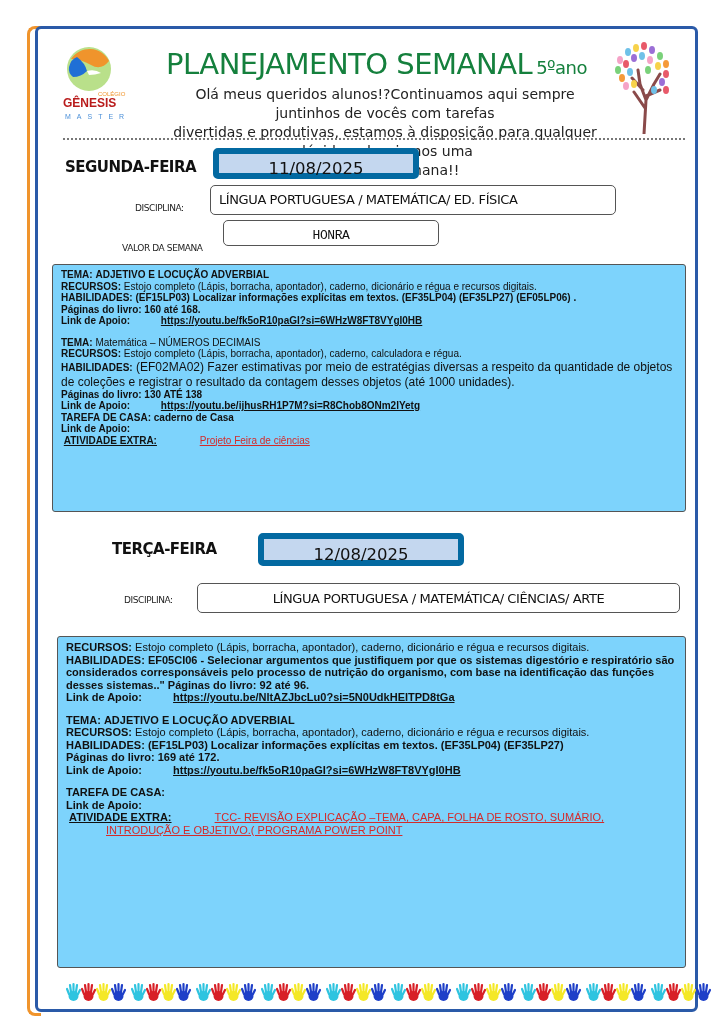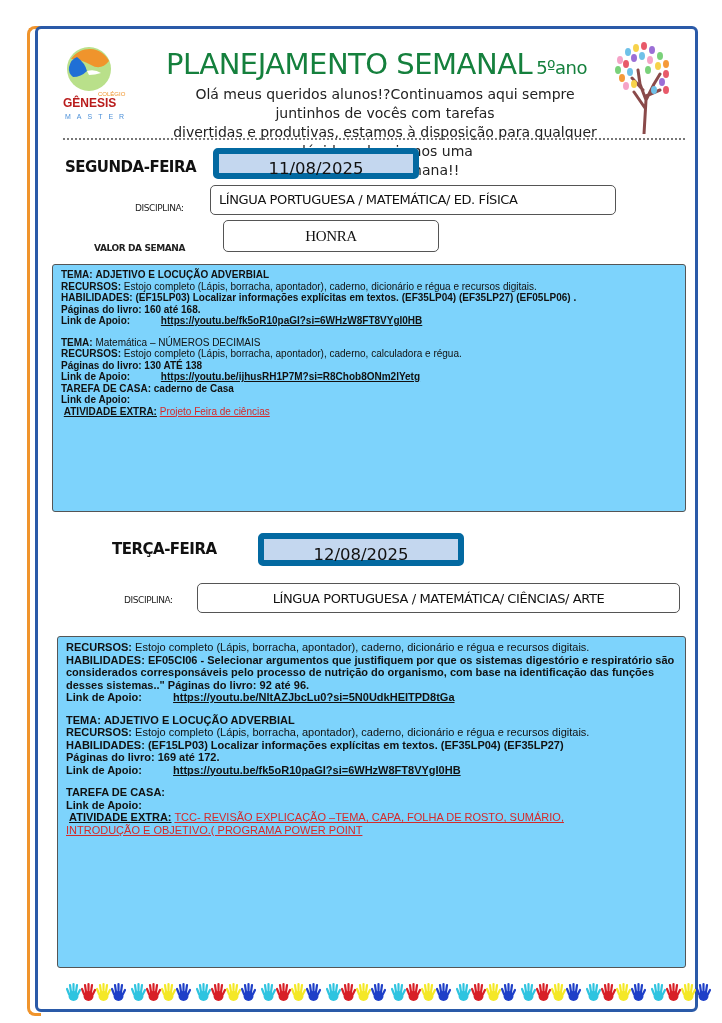--- a/index.html
+++ b/index.html
@@ -49,21 +49,21 @@
     font-family: "DejaVu Sans", sans-serif; font-size: 13px; color: #111; letter-spacing: -0.4px;
   }
 
   .content-box {
     position: absolute; border: 1px solid #555; border-radius: 3px; background: #7dd3fc;
     padding: 4px 8px; font-family: "Liberation Sans", sans-serif; font-size: 10px; line-height: 11.5px; color: #111;
   }
   .content-box p { margin: 0; }
   .content-box .b { font-weight: bold; }
   .content-box .link { font-weight: bold; text-decoration: underline; color: #111; cursor: pointer; margin-left: 28px; }
-  .content-box .red { color: #d42a2a; text-decoration: underline; }
+  .content-box .red { color: #d42a2a; text-decoration: underline; margin-left: 40px; }
   .content-box .ul { text-decoration: underline; font-weight: bold; }
   .content-box .lg { font-size: 12px; line-height: 14px; }
   .content-box .gap { height: 10px; }
 
   .box2 { font-size: 11px; line-height: 12.5px; padding: 4px 8px; }
 
   .hands { position: absolute; left: 66px; top: 982px; width: 600px; height: 22px; display: flex; gap: 3px; }
   .hand-group { display: flex; gap: 0px; margin-right: 2px; }
 </style>
 </head>
@@ -122,32 +122,33 @@
 </svg>
 
 <div class="dotted-rule"></div>
 
 <div class="day-label" style="left:65px; top:158px;">SEGUNDA-FEIRA</div>
 <div class="date-box" style="left:213px; top:148px; width:206px; height:31px; line-height:30px;">11/08/2025</div>
 
 <div class="small-label" style="left:135px; top:203px;">DISCIPLINA:</div>
 <div class="field-box" style="left:210px; top:185px; width:406px; height:30px; line-height:28px; padding-left:8px;">LÍNGUA PORTUGUESA / MATEMÁTICA/ ED. FÍSICA</div>
 
-<div class="small-label" style="left:94px; top:243px;font-weight:bold;">VALOR DA SEMANA</div>
-<div class="field-box" style="left:223px; top:220px; width:216px; height:32px; line-height:30px; text-align:center; font-family:Liberation Serif, serif; font-size:15px;">HONRA</div>
+<div class="small-label" style="left:122px; top:243px;">VALOR DA SEMANA</div>
+<div class="field-box" style="left:223px; top:220px; width:216px; height:26px; line-height:30px; text-align:center; font-family:Liberation Mono, monospace; font-size:13px;">HONRA</div>
 
 <div class="content-box" style="left:52px; top:264px; width:634px; height:248px;">
   <p><span class="b">TEMA:</span> <span class="b">ADJETIVO  E LOCUÇÃO  ADVERBIAL</span></p>
   <p><span class="b">RECURSOS:</span>  <span>Estojo completo (Lápis, borracha, apontador), caderno, dicionário e régua e recursos digitais.</span></p>
   <p><span class="b">HABILIDADES:</span>  <span class="b">(EF15LP03) Localizar informações explícitas em textos. (EF35LP04)  (EF35LP27)  (EF05LP06)  .</span></p>
   <p class="b">Páginas do livro:  160 até 168.</p>
   <p><span class="b">Link de Apoio:</span>  <a class="link">https://youtu.be/fk5oR10paGI?si=6WHzW8FT8VYgI0HB</a></p>
   <div class="gap"></div>
   <p><span class="b">TEMA:</span> <span>Matemática – NÚMEROS DECIMAIS</span></p>
   <p><span class="b">RECURSOS:</span>  <span>Estojo completo (Lápis, borracha, apontador), caderno, calculadora e régua.</span></p>
+  <p class="lg"><span class="b" style="font-size:10px;">HABILIDADES:</span>  <span>(EF02MA02) Fazer estimativas por meio de estratégias diversas a respeito da quantidade de objetos de coleções e registrar o resultado da contagem desses objetos (até 1000 unidades).</span></p>
   <p class="b">Páginas do livro:  130 ATÉ  138</p>
   <p><span class="b">Link de Apoio:</span>  <a class="link">https://youtu.be/ijhusRH1P7M?si=R8Chob8ONm2lYetg</a></p>
   <p><span class="b">TAREFA  DE CASA:</span> <span class="b">caderno de Casa</span></p>
   <p class="b">Link de Apoio:</p>
   <p>&nbsp;<span class="ul">ATIVIDADE  EXTRA:</span>  <span class="red">Projeto Feira de ciências</span></p>
 </div>
 
 <div class="day-label" style="left:112px; top:540px;">TERÇA-FEIRA</div>
 <div class="date-box" style="left:258px; top:533px; width:206px; height:33px; line-height:32px;">12/08/2025</div>
 

